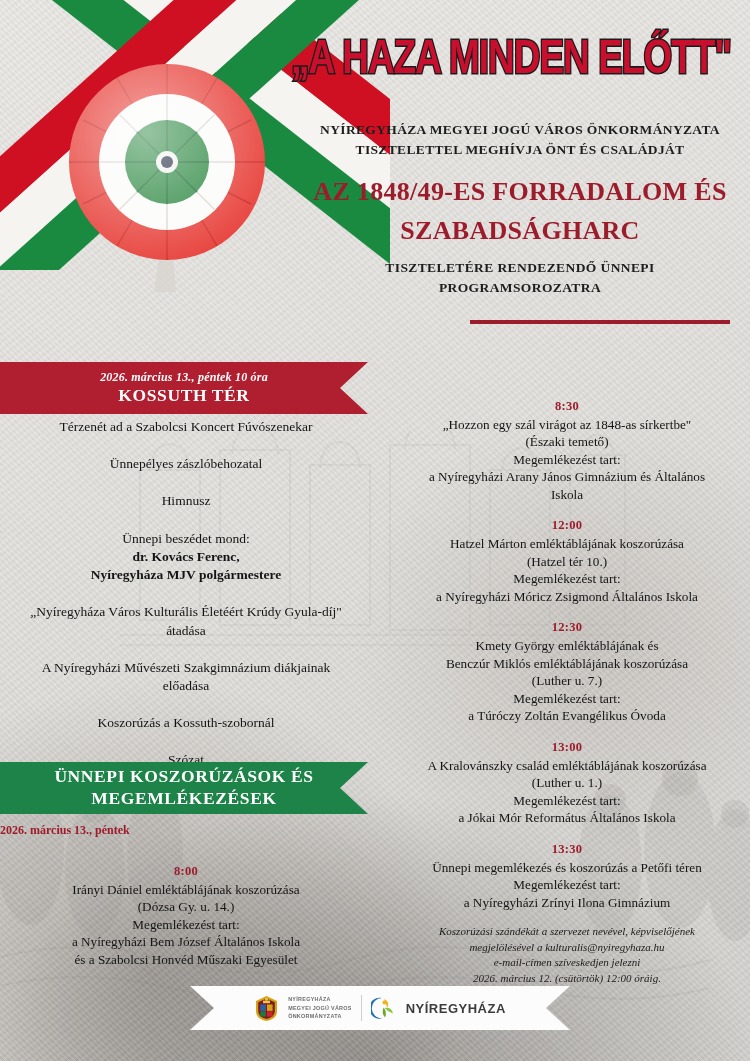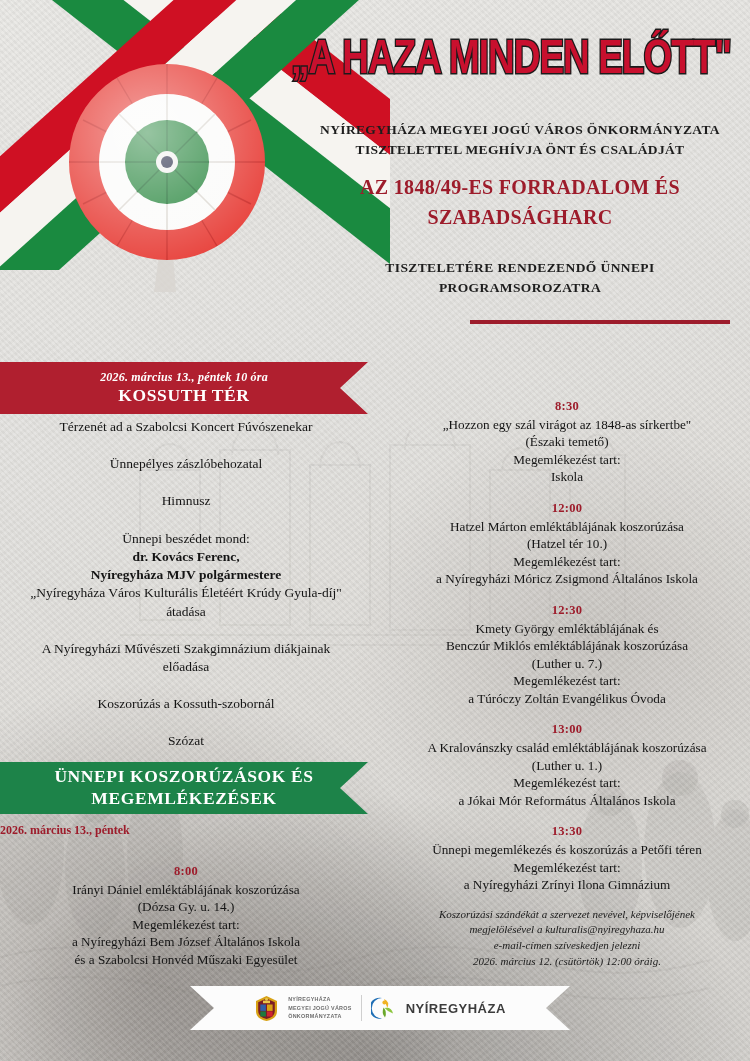--- a/index.html
+++ b/index.html
@@ -47,21 +47,21 @@
   .headline svg{width:100%;height:100%;}
 
   .invite{
     position:absolute;left:300px;top:120px;width:440px;
     text-align:center;color:#1d1d1d;font-weight:bold;
     font-size:13.5px;letter-spacing:.35px;line-height:1.45;
   }
   .eventtitle{
     position:absolute;left:300px;top:172px;width:440px;
     text-align:center;color:#9d1c2b;font-weight:bold;
-    font-size:20px;letter-spacing:.3px;line-height:1.5;
+    font-size:26px;letter-spacing:.3px;line-height:1.5;
   }
   .honor{
     position:absolute;left:300px;top:258px;width:440px;
     text-align:center;color:#1d1d1d;font-weight:bold;
     font-size:13.5px;letter-spacing:.4px;line-height:1.45;
   }
   .divline{
     position:absolute;left:470px;top:320px;width:260px;height:4px;
     background:#9d1c2b;
   }
@@ -82,21 +82,21 @@
   }
   .banner .l1{font-size:12px;line-height:1.25;letter-spacing:.2px;font-style:italic;}
   .banner .l2{font-size:17.5px;line-height:1.25;letter-spacing:.6px;}
   .banner-inner{width:330px;}
 
   
   .colL{position:absolute;left:8px;top:418px;width:356px;text-align:center;}
   .colL .item{
     color:#141414;font-size:13.5px;line-height:1.35;margin-bottom:19px;
   }
-  .speaker{font-size:13.5px;line-height:1.35;color:#141414;text-align:center;}
+  .speaker{margin-bottom:19px;font-size:13.5px;line-height:1.35;color:#141414;text-align:center;}
   .speaker .n{font-weight:bold;}
 
   .subdate{
     position:absolute;left:0;top:823px;width:356px;text-align:left;
     color:#9d1c2b;font-weight:bold;font-size:12px;
   }
   .entryL{
     position:absolute;left:4px;top:862px;width:364px;text-align:center;
   }
 
@@ -302,20 +302,21 @@
     <div class="ln">a Nyíregyházi Bem József Általános Iskola</div>
     <div class="ln">és a Szabolcsi Honvéd Műszaki Egyesület</div>
   </div>
 
   <div class="colR">
     <div class="entry">
       <div class="time">8:30</div>
       <div class="ln">„Hozzon egy szál virágot az 1848-as sírkertbe"</div>
       <div class="ln">(Északi temető)</div>
       <div class="ln">Megemlékezést tart:</div>
+      <div class="ln">a Nyíregyházi Arany János Gimnázium és Általános</div>
       <div class="ln">Iskola</div>
     </div>
     <div class="entry">
       <div class="time">12:00</div>
       <div class="ln">Hatzel Márton emléktáblájának koszorúzása</div>
       <div class="ln">(Hatzel tér 10.)</div>
       <div class="ln">Megemlékezést tart:</div>
       <div class="ln">a Nyíregyházi Móricz Zsigmond Általános Iskola</div>
     </div>
     <div class="entry">

